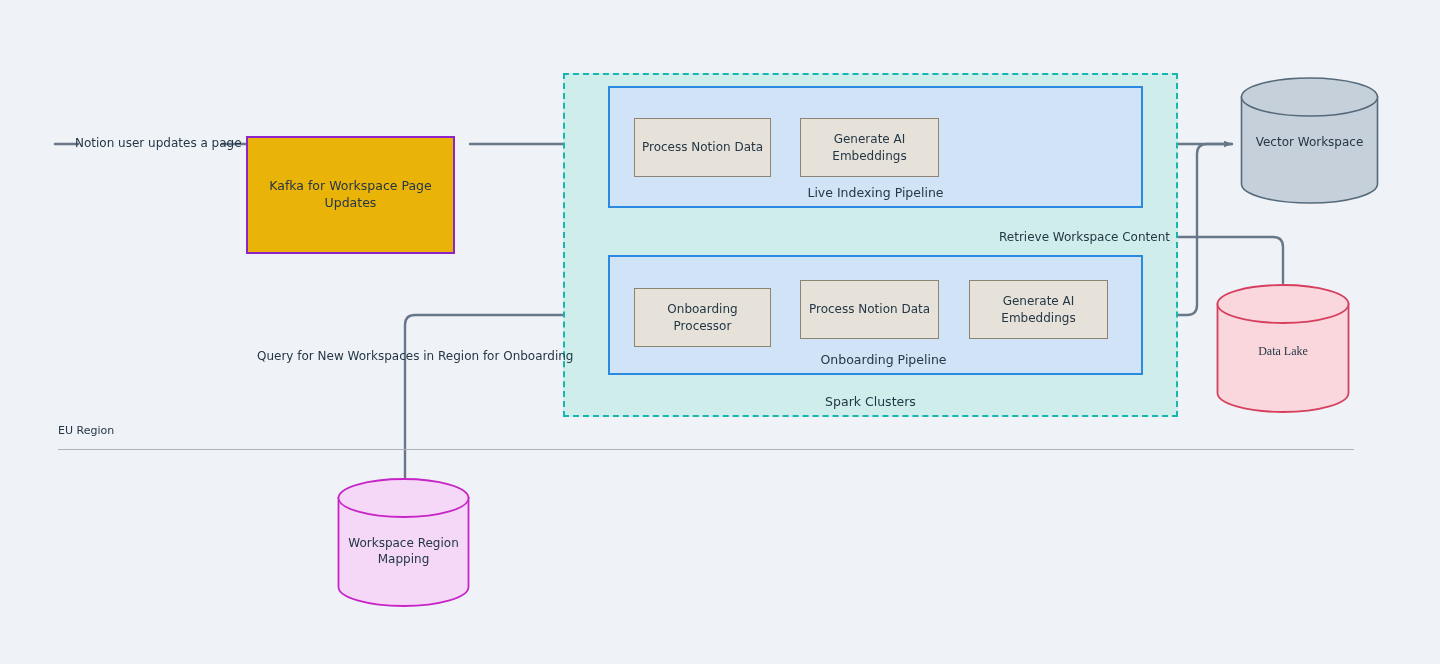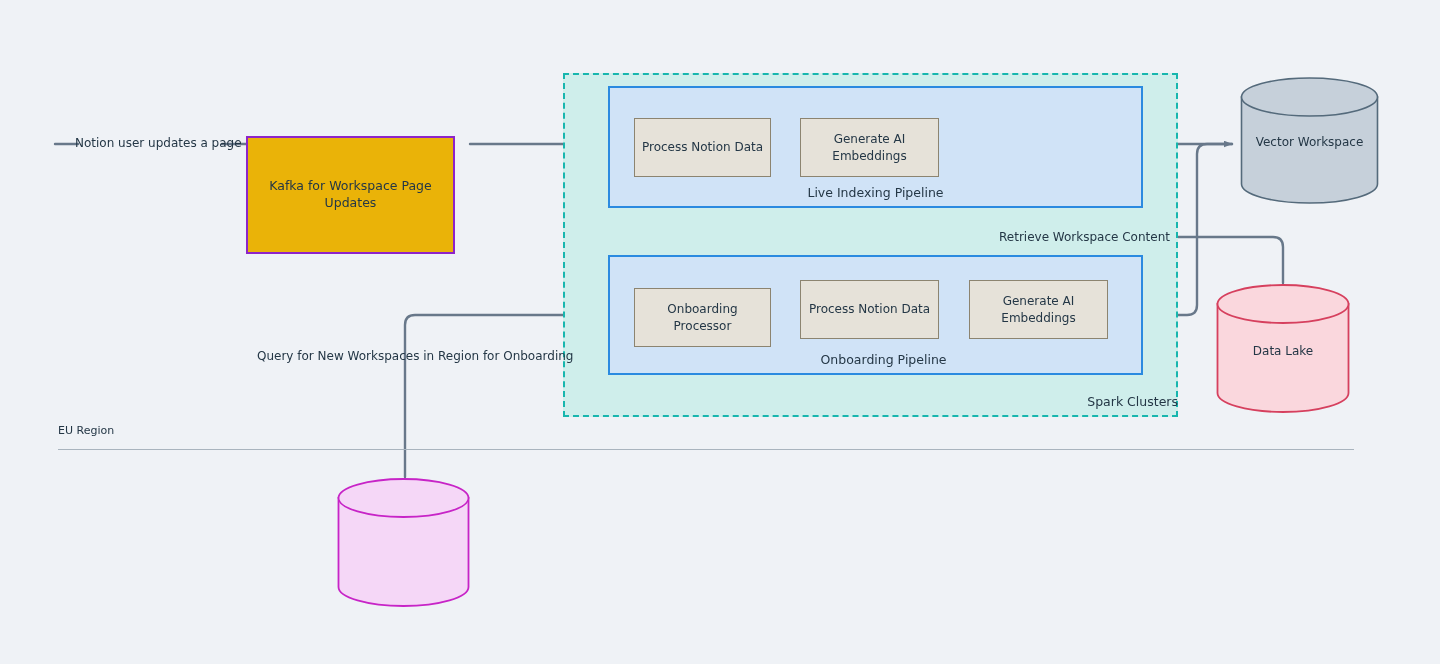--- a/index.html
+++ b/index.html
@@ -44,21 +44,21 @@
 
   
   #spark-clusters {
     left: 563px; top: 73px; width: 615px; height: 344px;
     background: #cfeeeb;
     border: 2px dashed #17b6ae;
   }
   #spark-clusters-label {
     position: absolute;
     left: 563px; top: 394px; width: 615px;
-    text-align: right;
+    text-align: center;
     font-size: 12.5px;
     color: #243746;
   }
 
   
   .pipeline {
     position: absolute;
     box-sizing: border-box;
     background: #d0e3f7;
     border: 2px solid #2b8ae0;
@@ -102,21 +102,21 @@
   .cylinder svg { display: block; }
   .cylinder-label {
     position: absolute;
     left: 0; right: 0;
     text-align: center;
     font-size: 12px;
     color: #243746;
     line-height: 1.35;
   }
   #cyl-vector-db   { left: 1240px; top: 76px;  width: 139px; height: 129px; }
-  #cyl-data-lake   { left: 1216px; top: 283px; width: 134px; height: 131px; }
+  #cyl-data-lake   { left: 1216px; top: 283px; width: 134px; height: 131px; font-family: Liberation Serif, serif; }
   #cyl-workspace   { left: 337px;  top: 477px; width: 133px; height: 131px; }
 
   
   #eu-region-label {
     position: absolute;
     left: 58px; top: 424px;
     font-size: 11px;
     color: #243746;
   }
   #eu-region-divider {
@@ -199,17 +199,18 @@
     <ellipse cx="67" cy="21" rx="65.5" ry="19" fill="#fad7dd" stroke="#d6405e" stroke-width="1.8"></ellipse>
   </svg>
   <div class="cylinder-label" style="top:60px">Data Lake</div>
 </div>
 
 <div class="cylinder" id="cyl-workspace">
   <svg width="133" height="131" viewBox="0 0 133 131" xmlns="http://www.w3.org/2000/svg">
     <path d="M 1.5 21 L 1.5 110 A 65 19 0 0 0 131.5 110 L 131.5 21 Z" fill="#f5d7f7" stroke="#c724c7" stroke-width="1.8"></path>
     <ellipse cx="66.5" cy="21" rx="65" ry="19" fill="#f5d7f7" stroke="#c724c7" stroke-width="1.8"></ellipse>
   </svg>
+  <div class="cylinder-label" style="top:58px">Workspace Region Mapping</div>
 </div>
 
 <div class="edge-label" id="label-notion-update">Notion user updates a page</div>
 <div class="edge-label" id="label-query-onboard">Query for New Workspaces in Region for Onboarding</div>
 <div class="edge-label" id="label-retrieve">Retrieve Workspace Content</div>
 
 </body></html>

